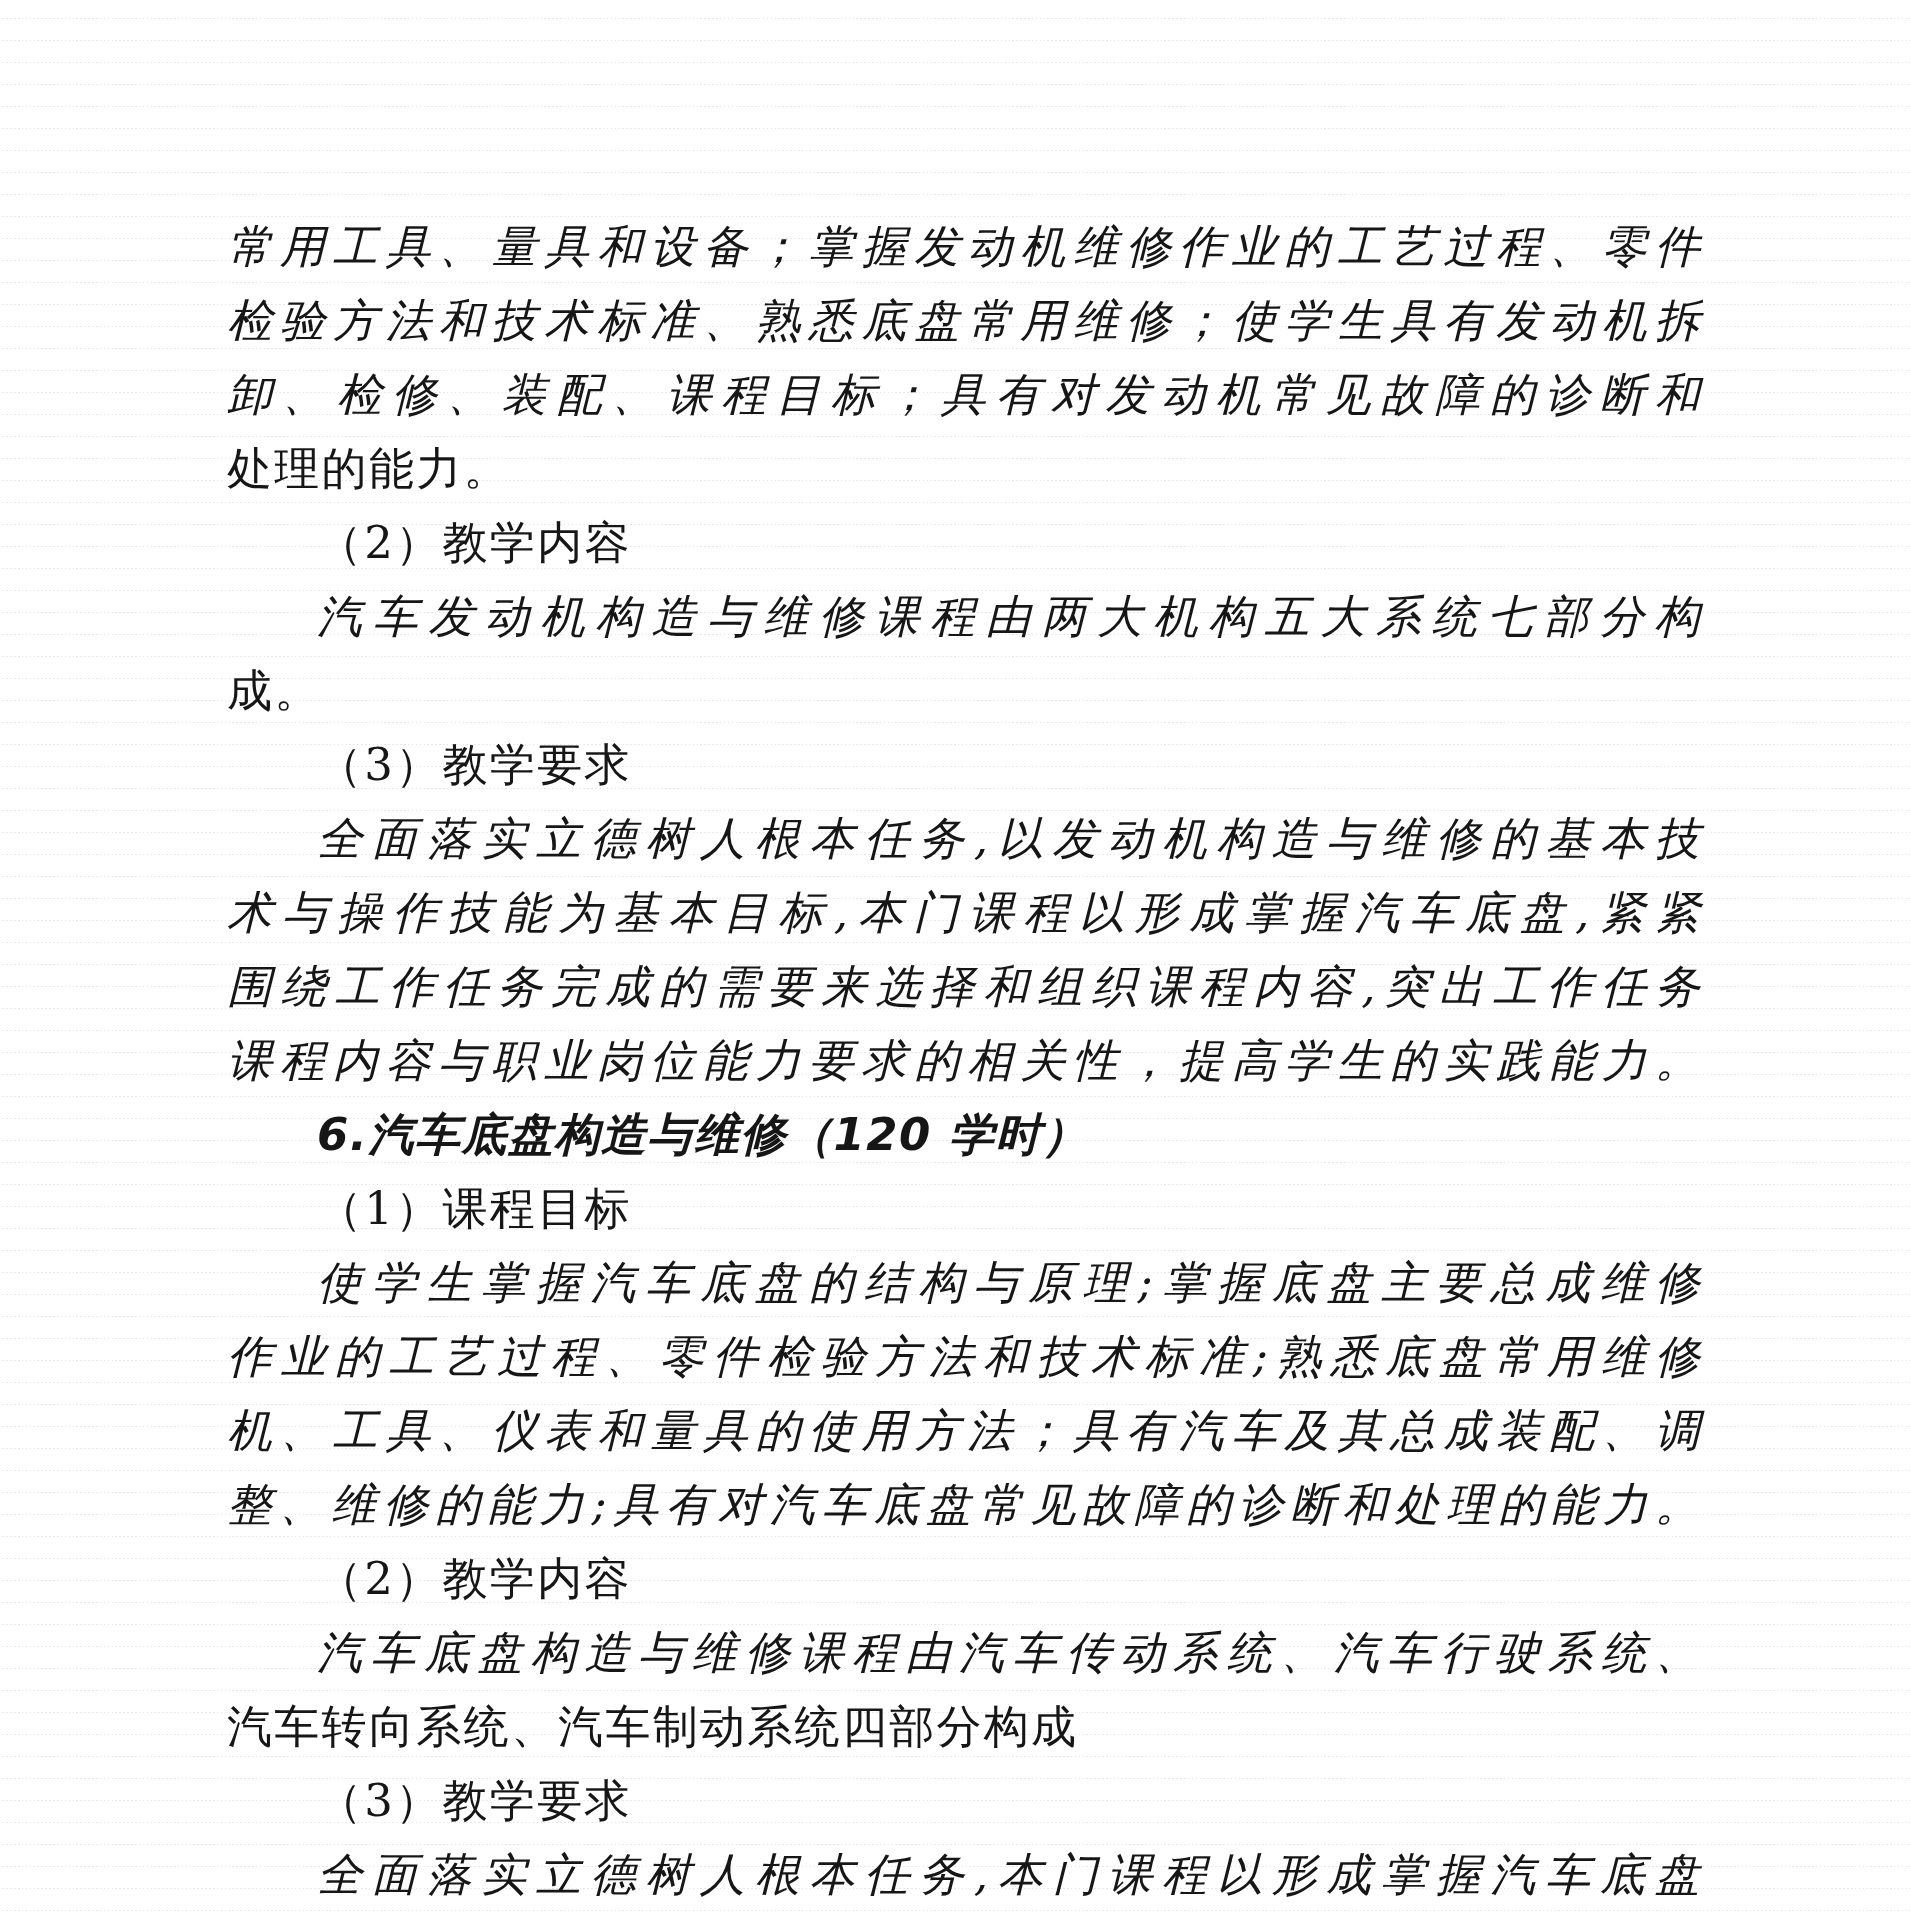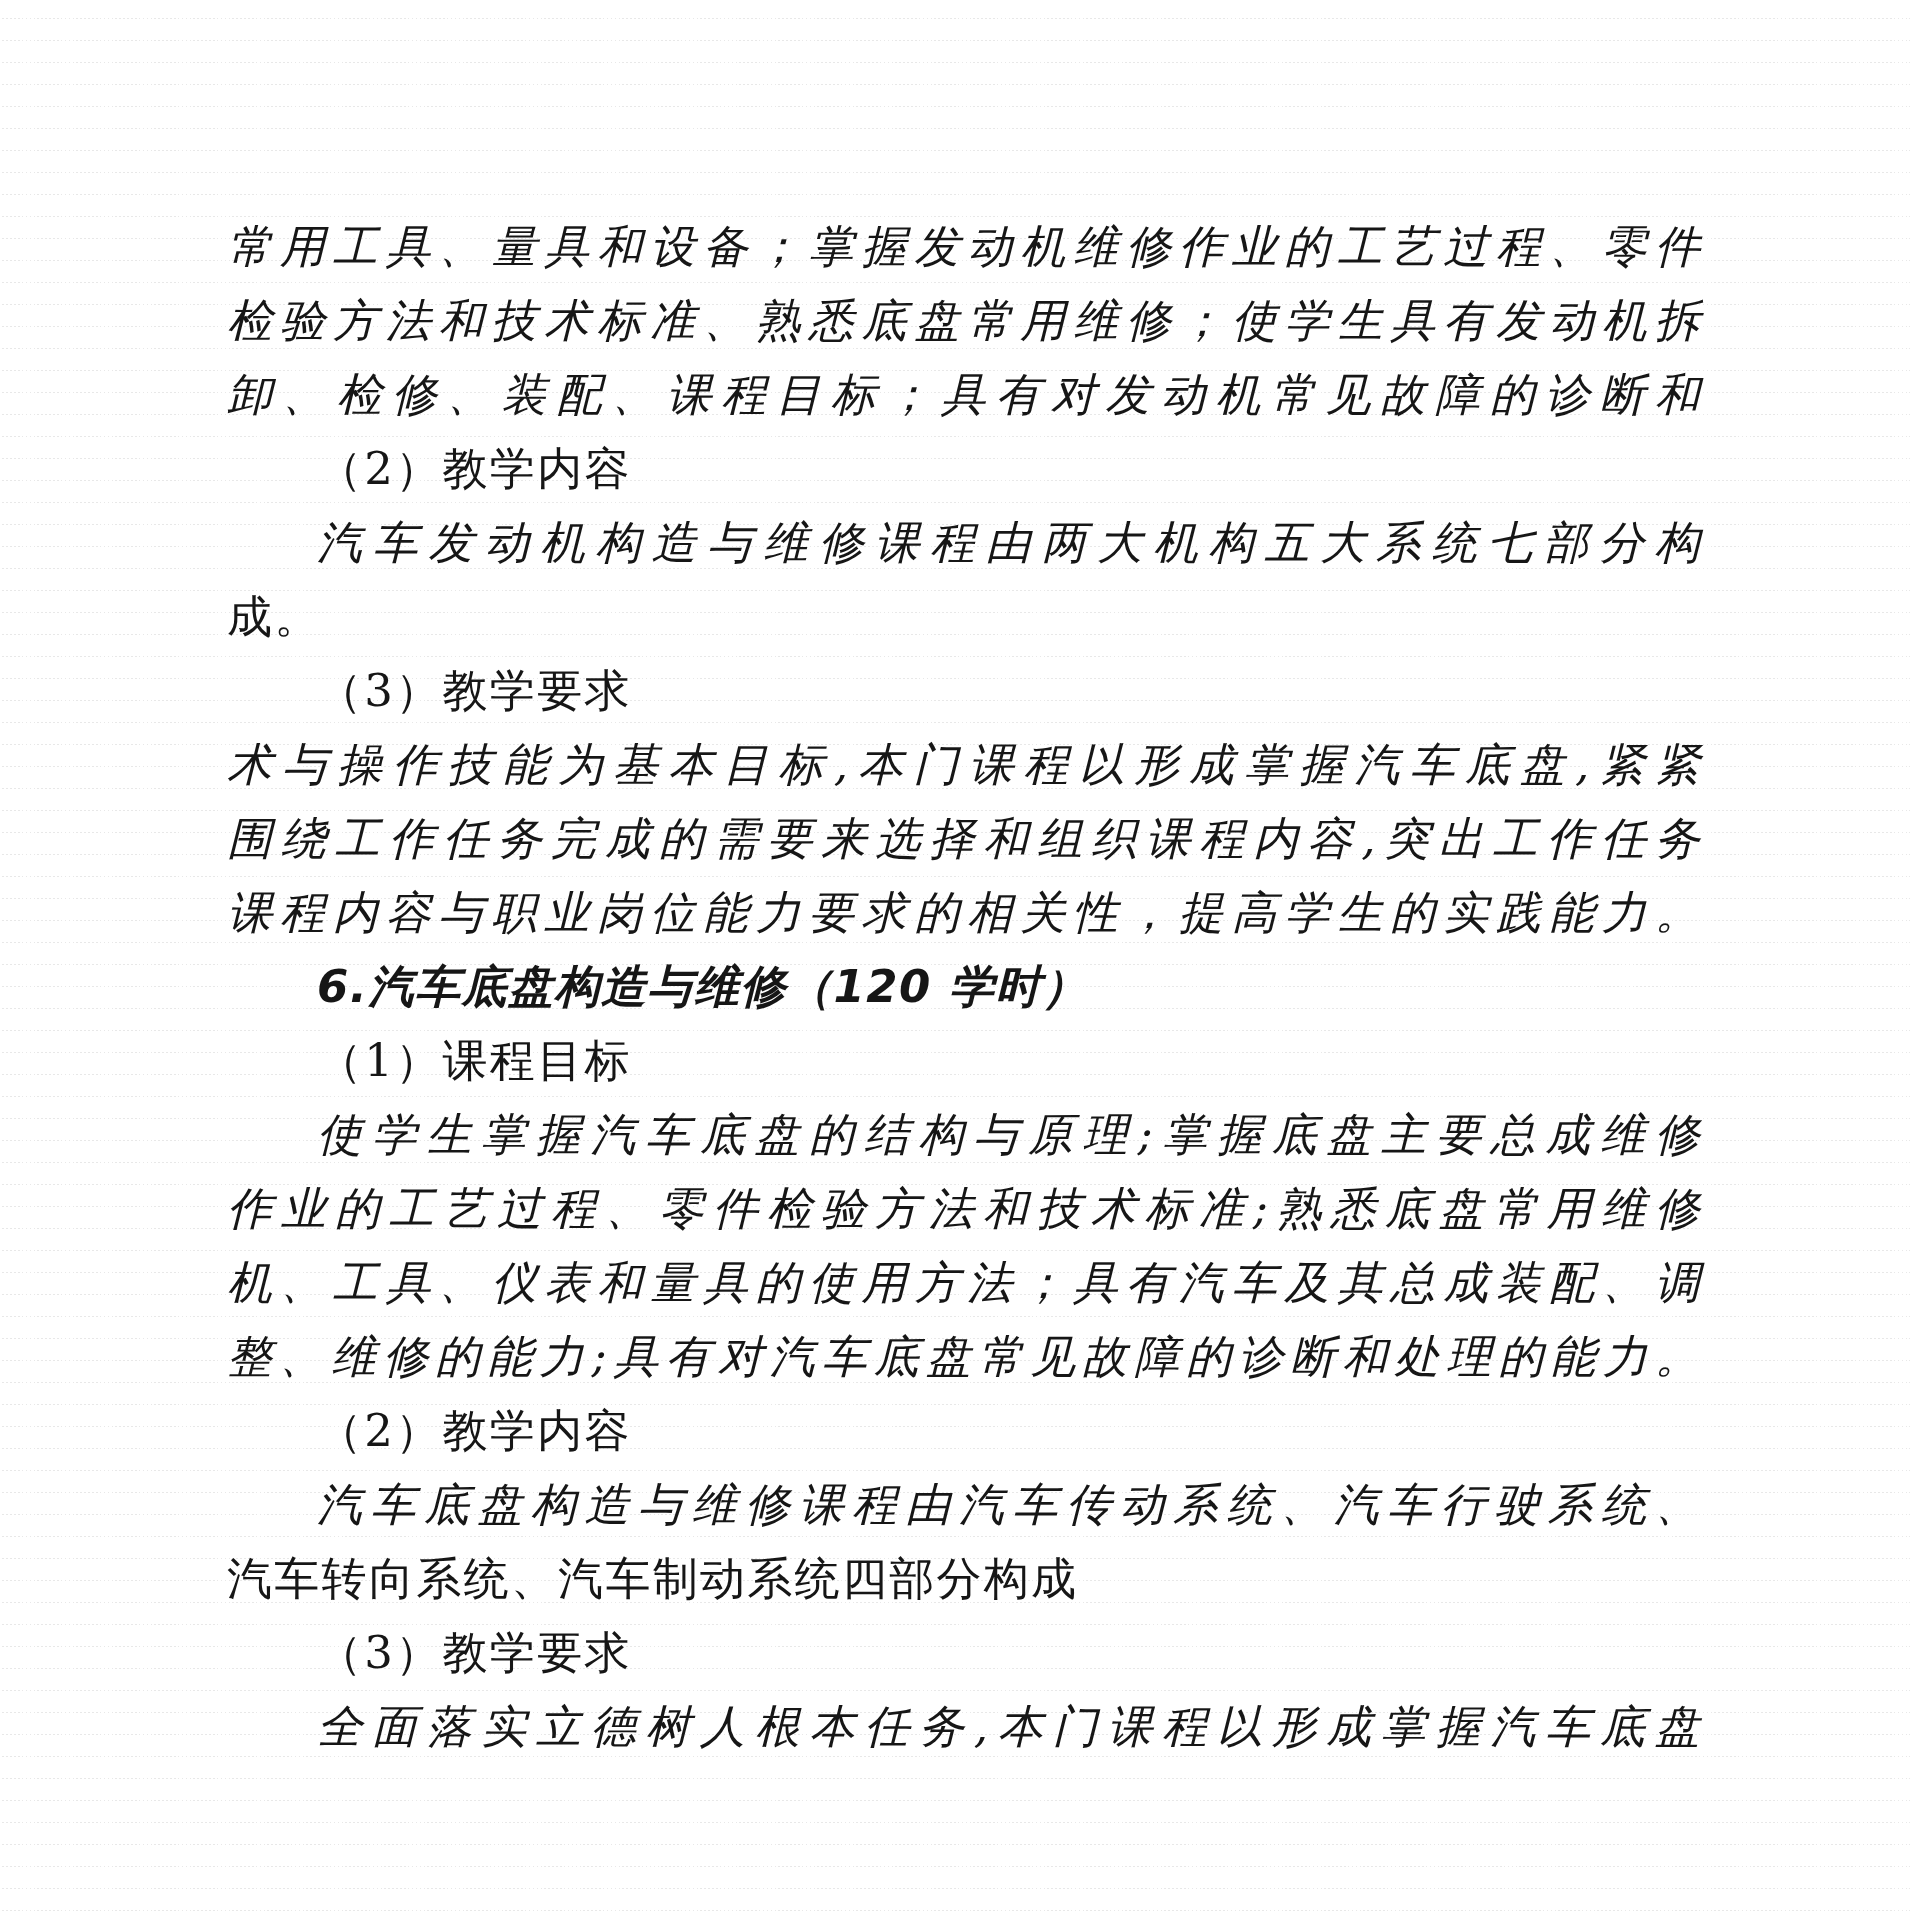--- a/index.html
+++ b/index.html
@@ -58,24 +58,26 @@
 </style>
 </head>
 <body>
 
 <div class="texture"></div>
 
 <div class="text-block">
     <div class="line stretch">常用工具、量具和设备；掌握发动机维修作业的工艺过程、零件</div>
     <div class="line stretch">检验方法和技术标准、熟悉底盘常用维修；使学生具有发动机拆</div>
     <div class="line stretch">卸、检修、装配、课程目标；具有对发动机常见故障的诊断和</div>
+    <div class="line">处理的能力。</div>
     <div class="line indent">（2）教学内容</div>
     <div class="line indent stretch">汽车发动机构造与维修课程由两大机构五大系统七部分构</div>
     <div class="line">成。</div>
     <div class="line indent">（3）教学要求</div>
+    <div class="line indent stretch">全面落实立德树人根本任务,以发动机构造与维修的基本技</div>
     <div class="line stretch">术与操作技能为基本目标,本门课程以形成掌握汽车底盘,紧紧</div>
     <div class="line stretch">围绕工作任务完成的需要来选择和组织课程内容,突出工作任务</div>
     <div class="line stretch">课程内容与职业岗位能力要求的相关性，提高学生的实践能力。</div>
     <div class="line indent bold">6.汽车底盘构造与维修（120 学时）</div>
     <div class="line indent">（1）课程目标</div>
     <div class="line indent stretch">使学生掌握汽车底盘的结构与原理;掌握底盘主要总成维修</div>
     <div class="line stretch">作业的工艺过程、零件检验方法和技术标准;熟悉底盘常用维修</div>
     <div class="line stretch">机、工具、仪表和量具的使用方法；具有汽车及其总成装配、调</div>
     <div class="line stretch">整、维修的能力;具有对汽车底盘常见故障的诊断和处理的能力。</div>
     <div class="line indent">（2）教学内容</div>

